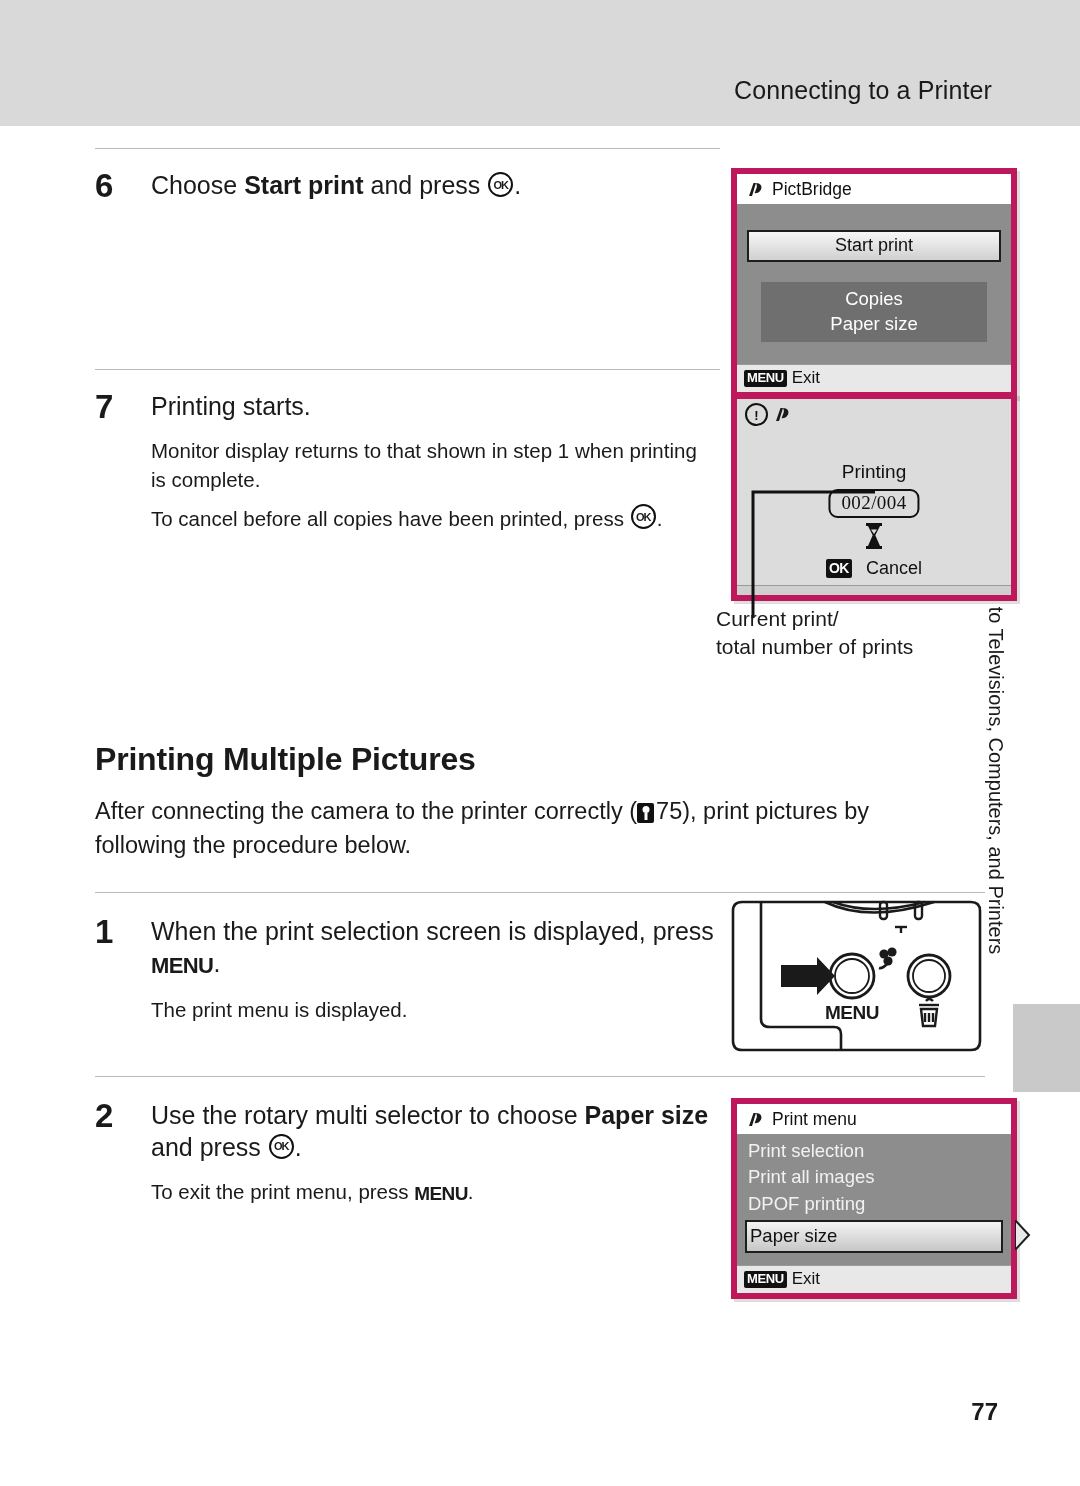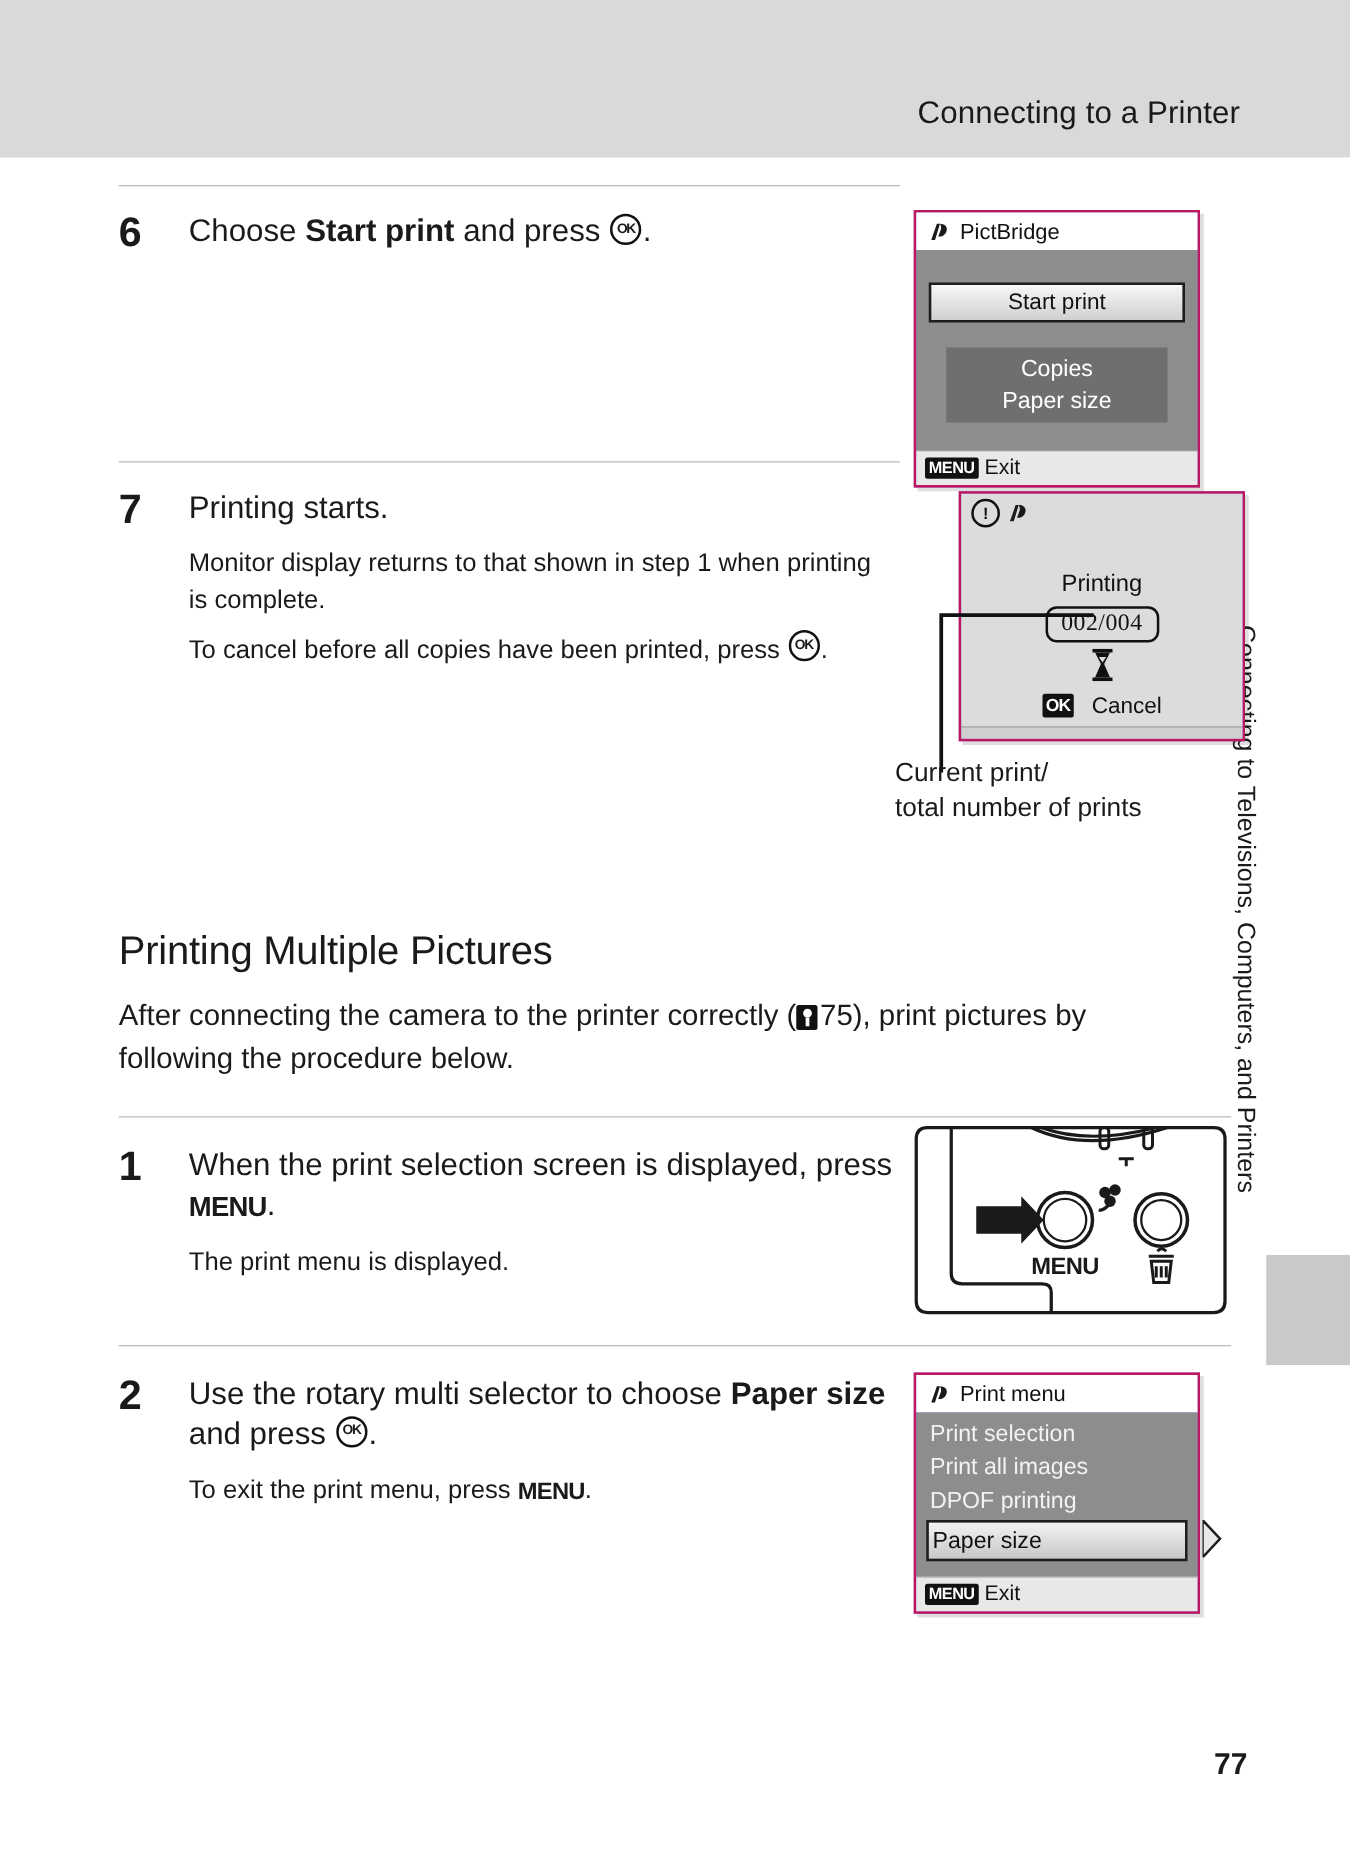--- a/index.html
+++ b/index.html
@@ -167,36 +167,36 @@
     position: absolute;
     left: 50%; top: 10px;
     transform: translateX(-50%);
     width: 3px; height: 7px;
     background: #fff;
   }
 
   
   .section-heading {
     font-size: 32px;
-    font-weight: 400;
+    font-weight: 700;
     letter-spacing: -.2px;
   }
   .section-intro {
     font-size: 23.5px;
     line-height: 1.45;
     margin-top: 16px;
     max-width: 870px;
   }
 
   
   .lcd {
     position: absolute;
-    width: 229px;
-    background: #8b5cf6;
-    border: 2px solid #be185d;
+    width: 286px;
+    background: #f9a8d4;
+    border: 6px solid #be185d;
     box-sizing: border-box;
     font-size: 17px;
     color: #111;
     box-shadow: 3px 3px 0 rgba(0,0,0,.13);
   }
   .lcd-title {
     display: flex;
     align-items: center;
     gap: 7px;
     padding: 5px 8px 4px 8px;
@@ -262,21 +262,21 @@
     margin: 20px 16px 12px 16px;
     background: #6f6f6f;
     color: #ffffff;
     text-align: center;
     font-size: 18.5px;
     line-height: 1.36;
     padding: 4px 0 6px 0;
   }
 
   
-  #lcd-printing { left: 731px; top: 393px; margin-left: 36px; }
+  #lcd-printing { left: 731px; top: 393px; }
   .printing-body {
     background: #dcdcdc;
     height: 178px;
     position: relative;
     padding: 4px 8px;
   }
   .status-icons {
     position: absolute;
     left: 8px; top: 4px;
     display: flex;

